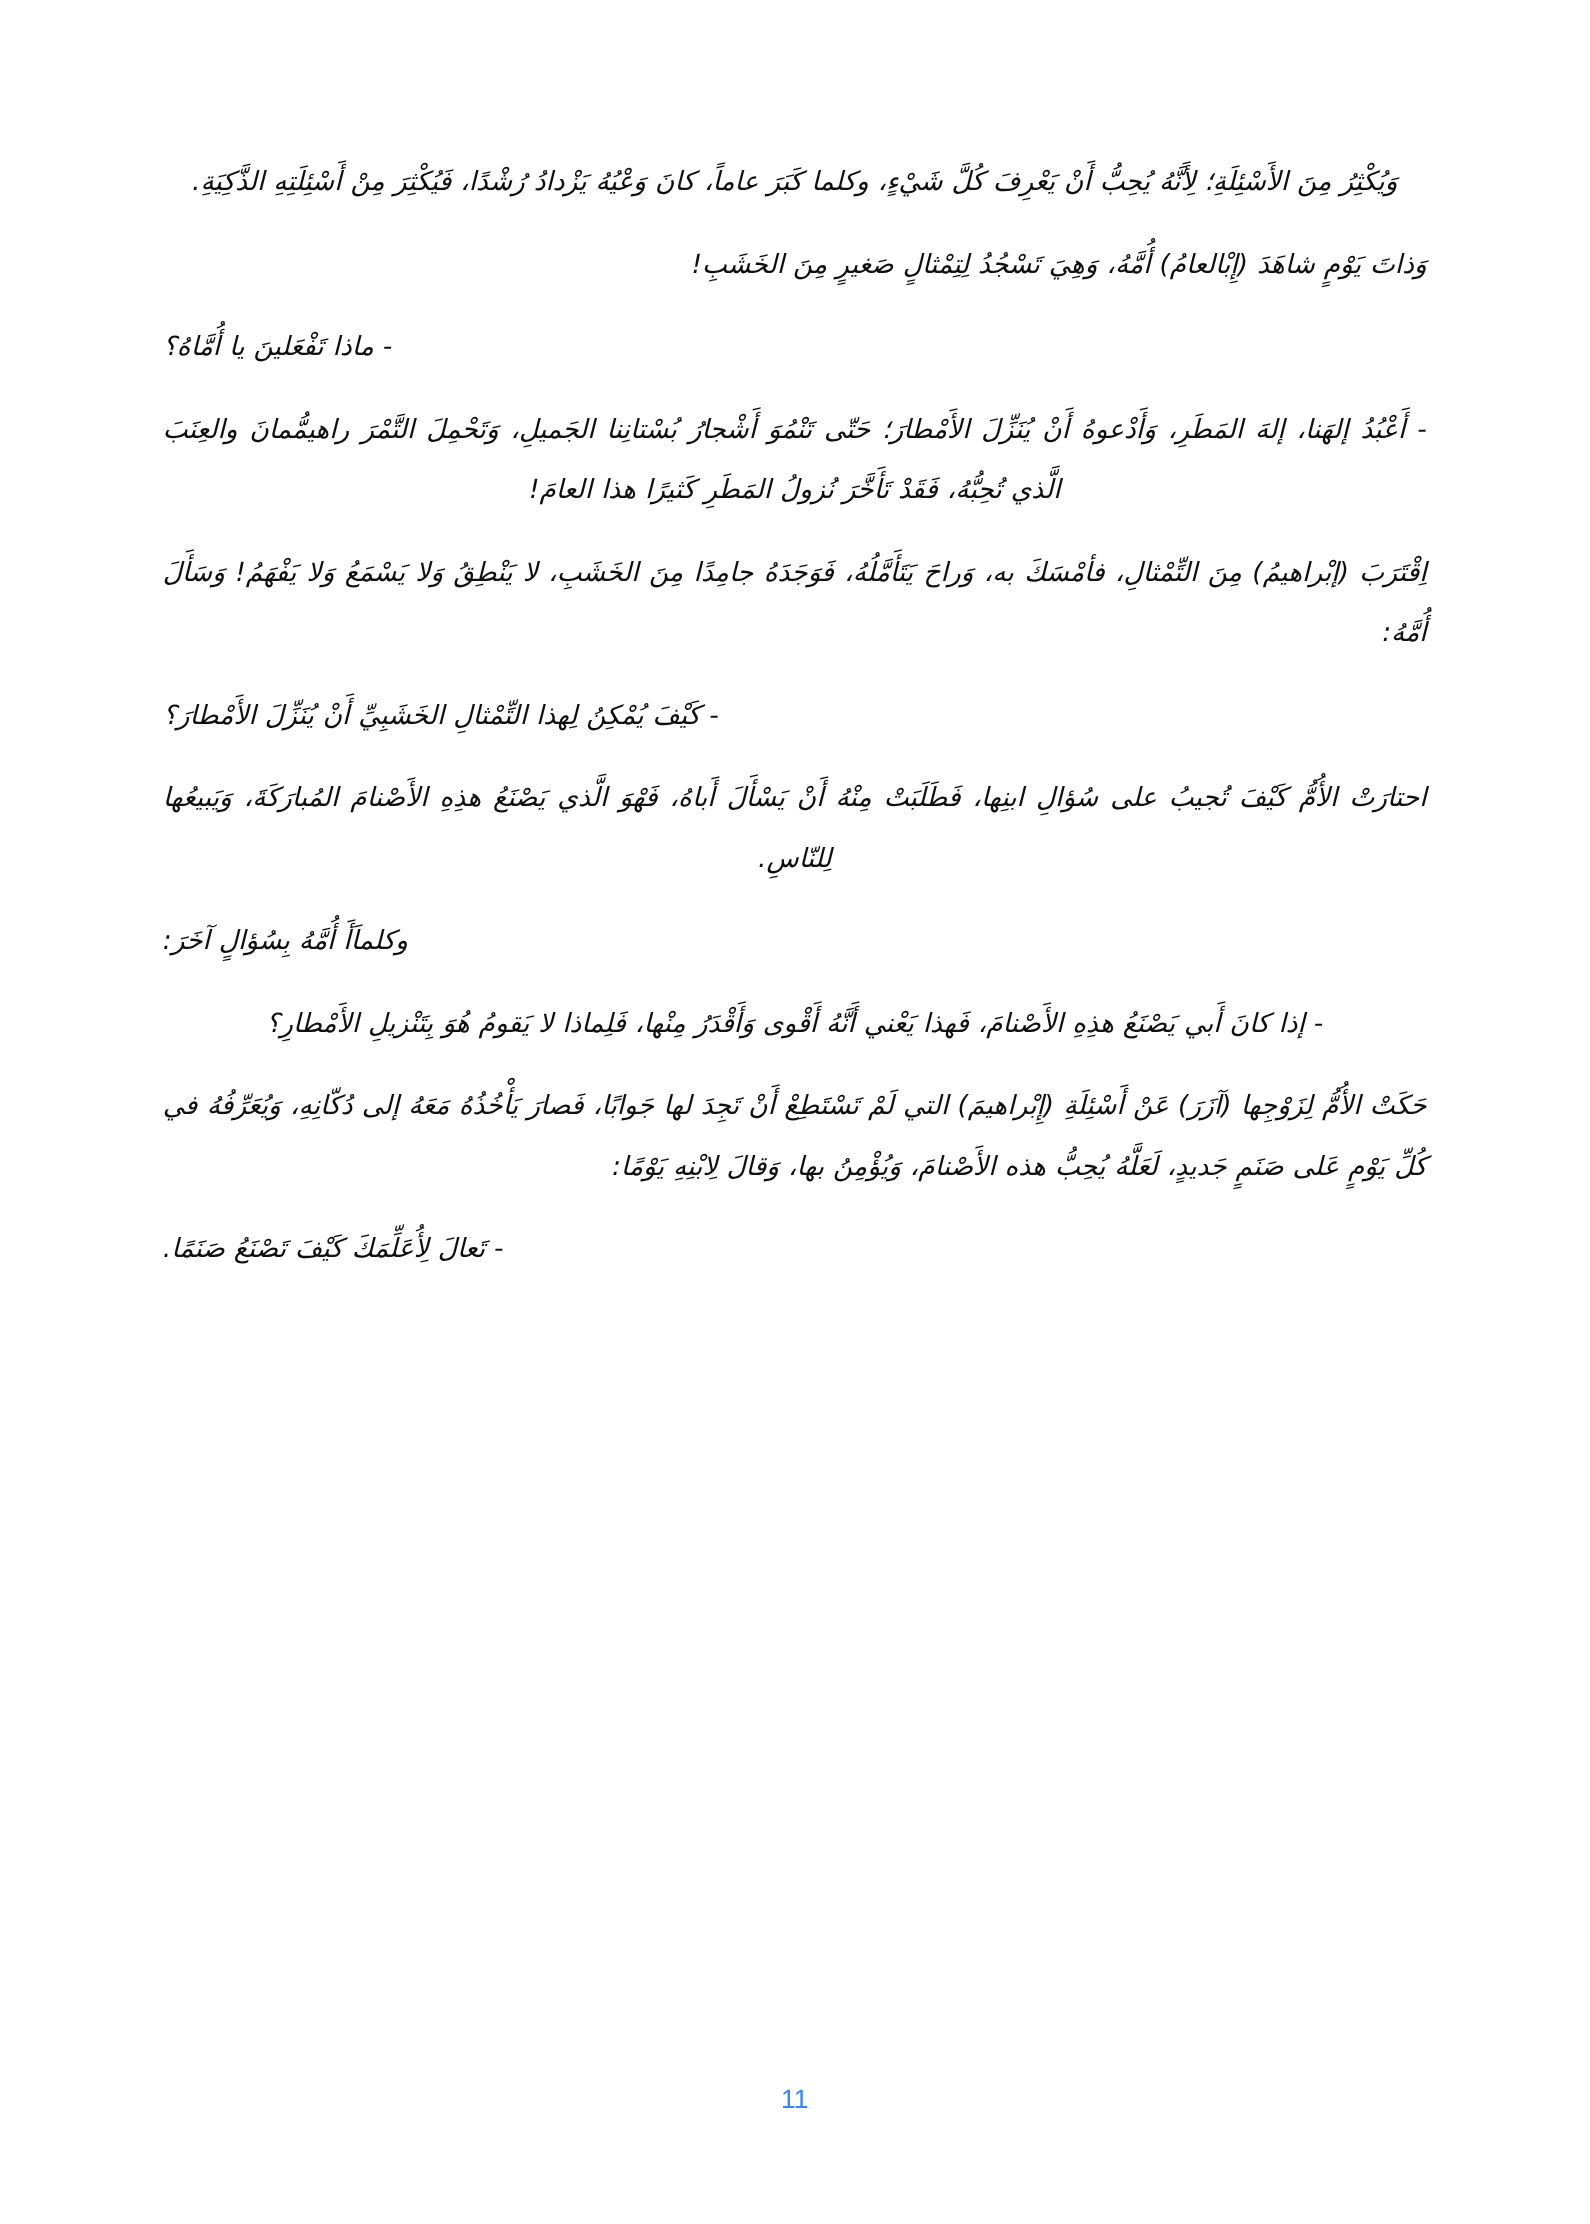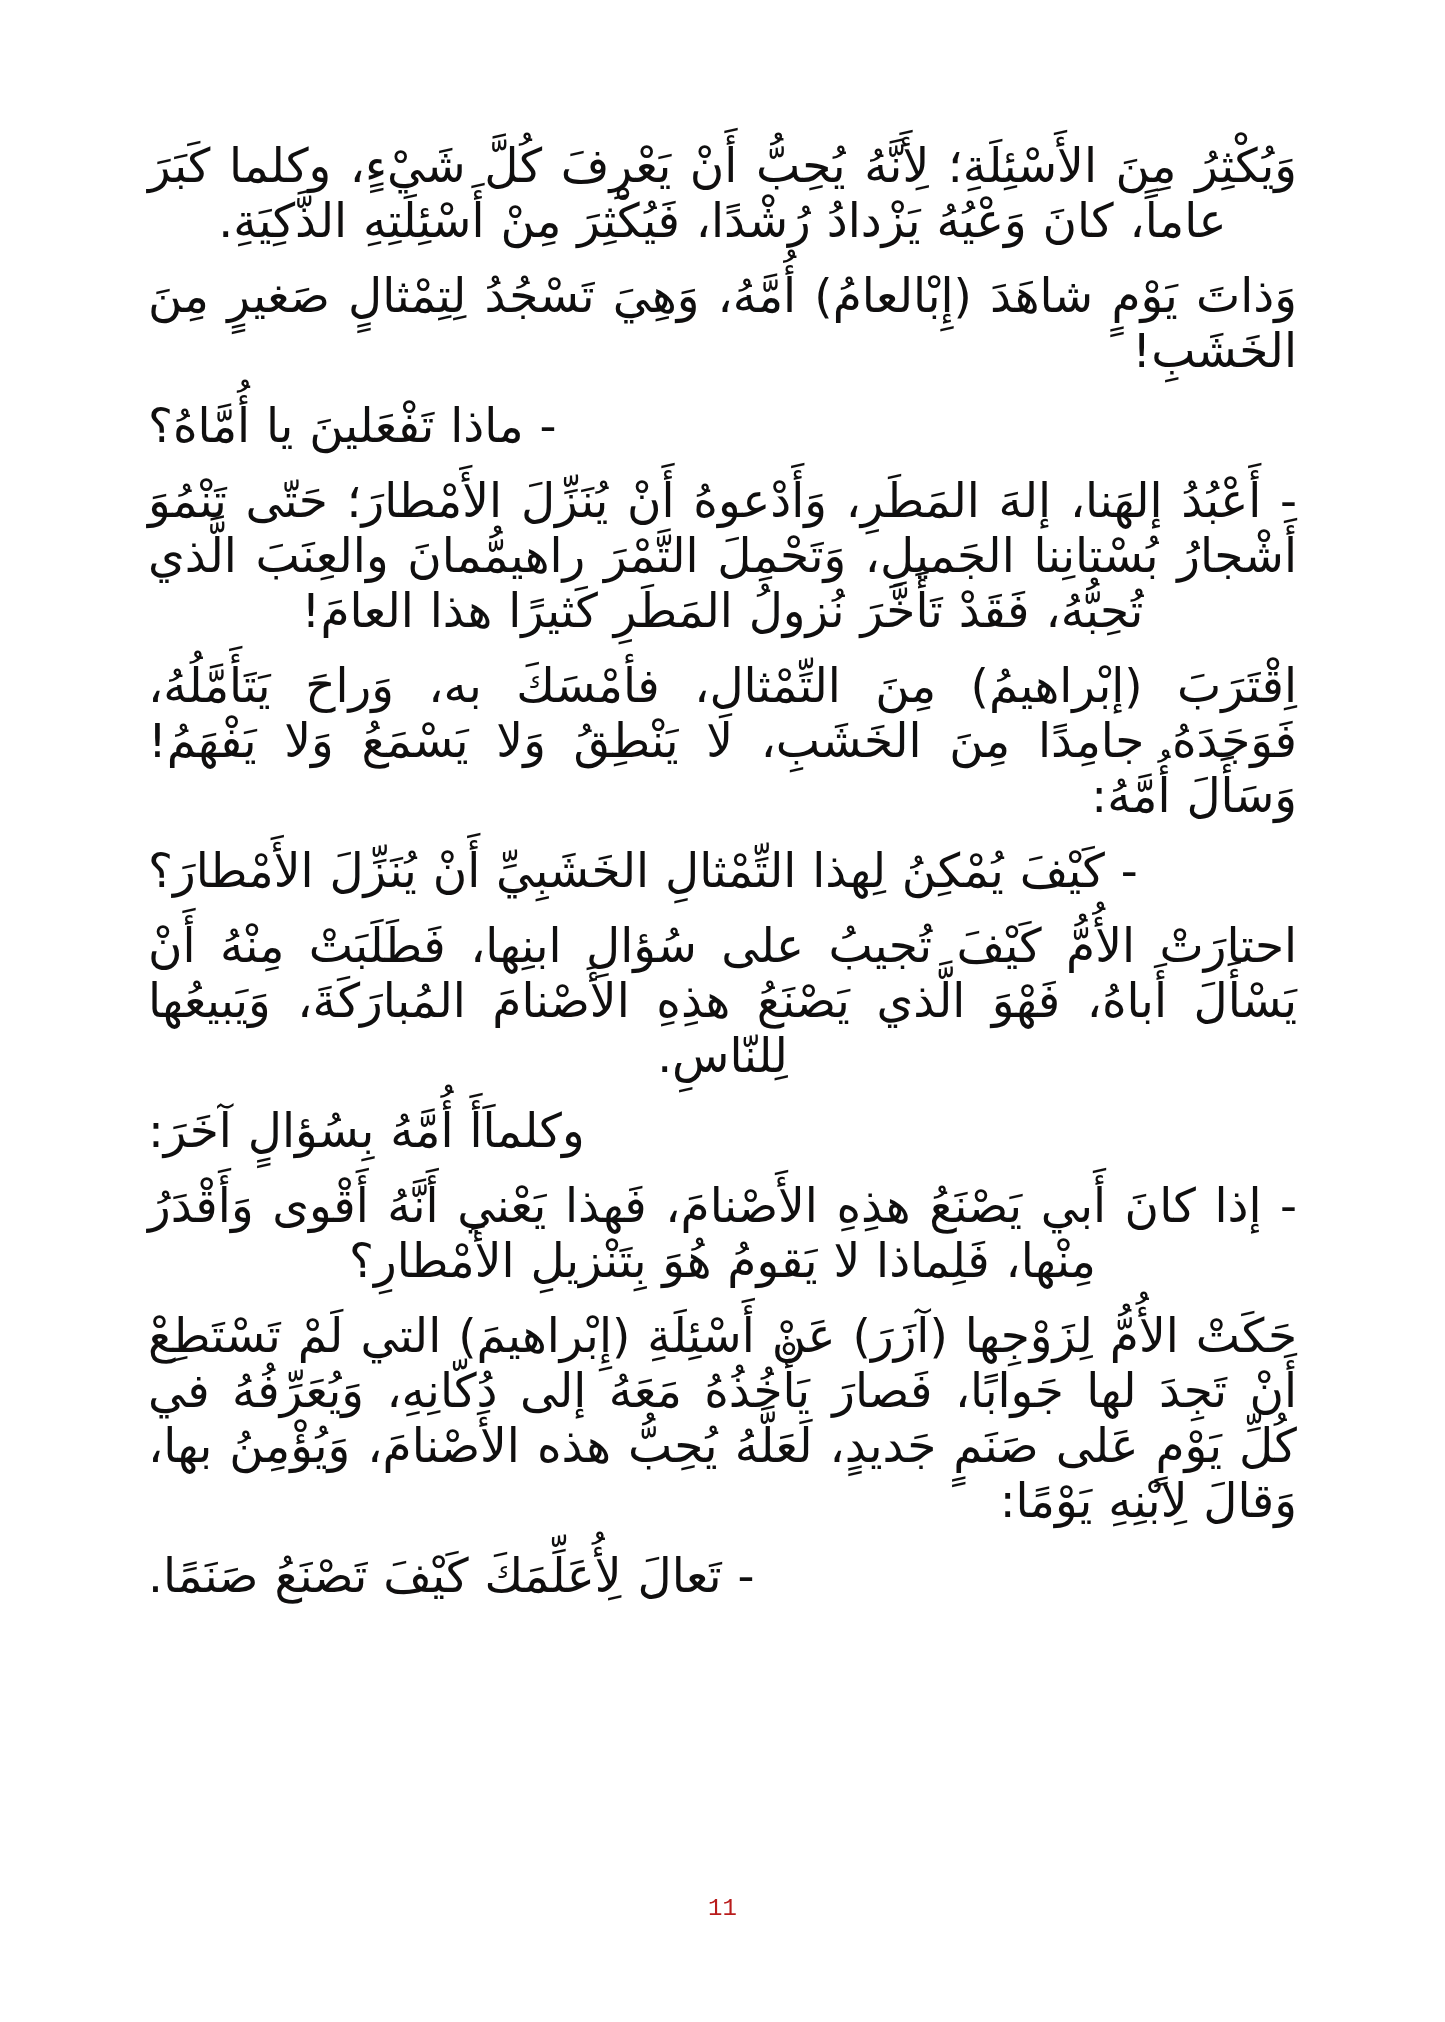--- a/index.html
+++ b/index.html
@@ -26,45 +26,46 @@
     right: 148px;
     left: 148px;
     direction: rtl;
     text-align: justify;
     text-align-last: auto;
   }
 
   .para {
     margin: 0 0 20px 0;
     padding: 0;
-    font-size: 47px;
+    font-size: 24px;
     line-height: 55px;
     color: #100f0f;
     direction: rtl;
     text-align: justify;
     text-justify: inter-word;
     word-spacing: 0.02em;
     letter-spacing: 0;
     font-weight: 400;
+    font-style: italic;
   }
 
   .para.last-center {
     text-align: left;
   }
 
   .page-number {
     position: absolute;
     left: 0;
     right: 0;
     top: 1895px;
     text-align: center;
     font-size: 24px;
     line-height: 28px;
-    color: #b91c1c;
-    font-family: Liberation Mono, monospace;
+    color: #3b82f6;
+    font-family: Liberation Sans, sans-serif;
     direction: ltr;
   }
   .para.center-last {
     text-align: justify;
     text-align-last: center;
   }
   .para.right-last {
     text-align: justify;
     text-align-last: right;
   }

